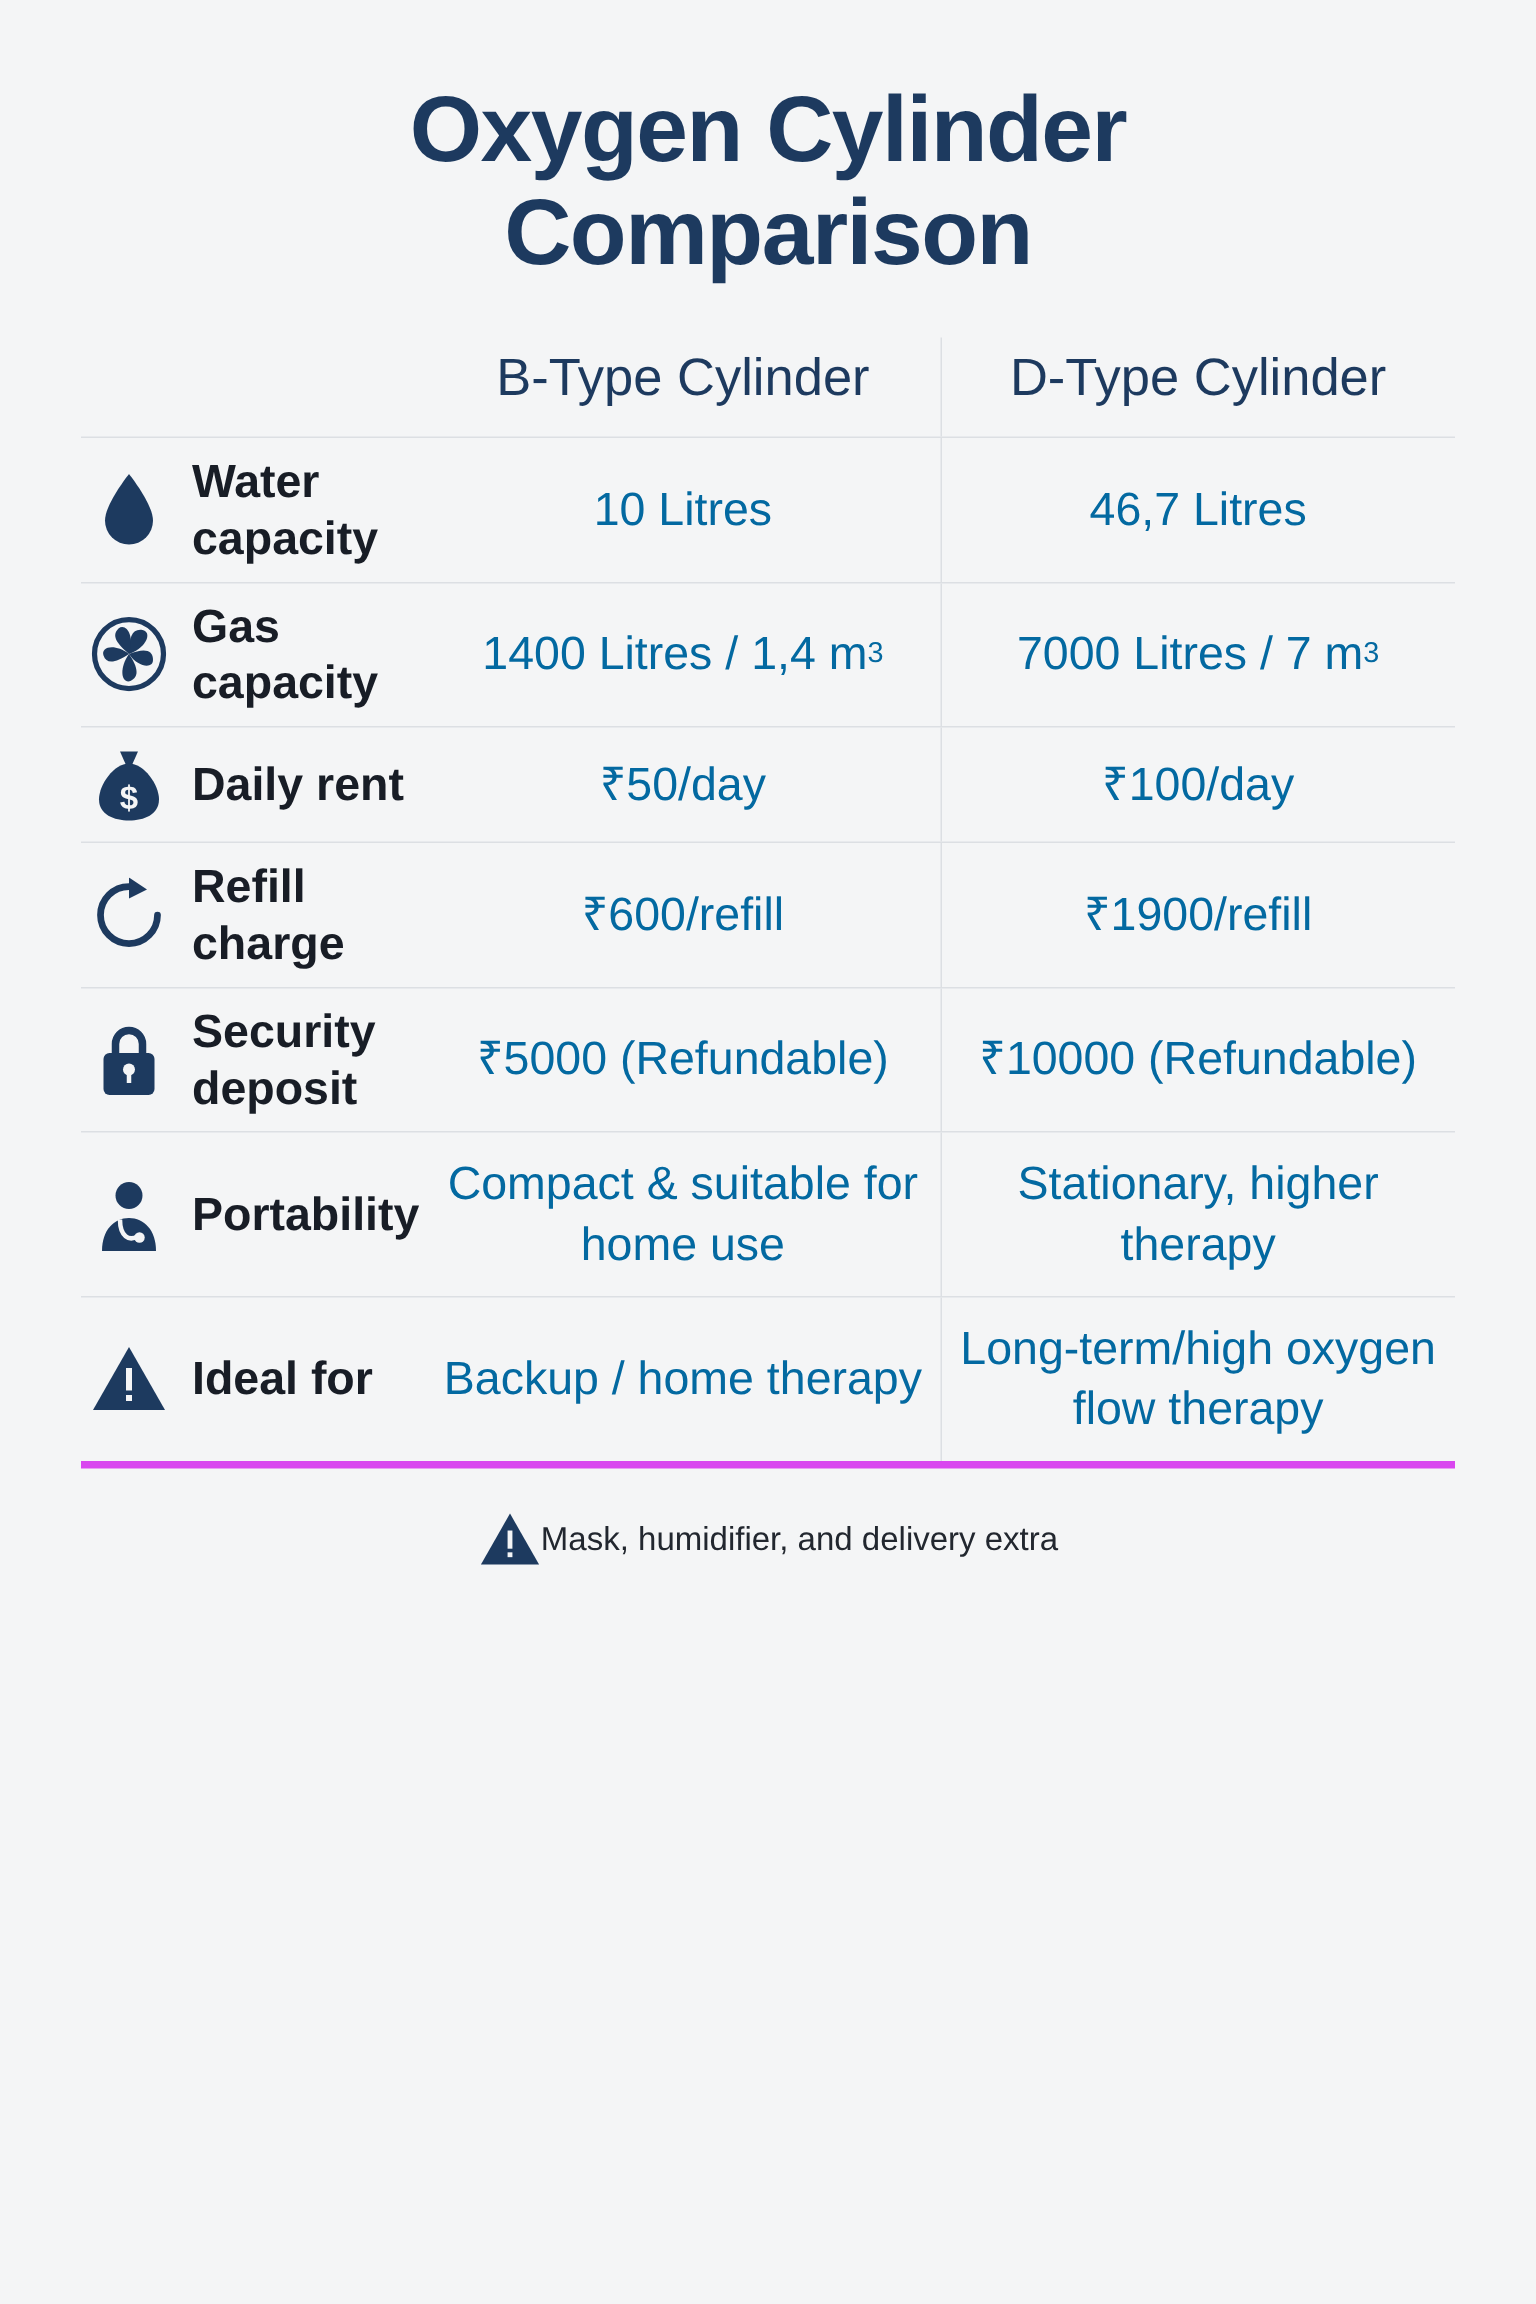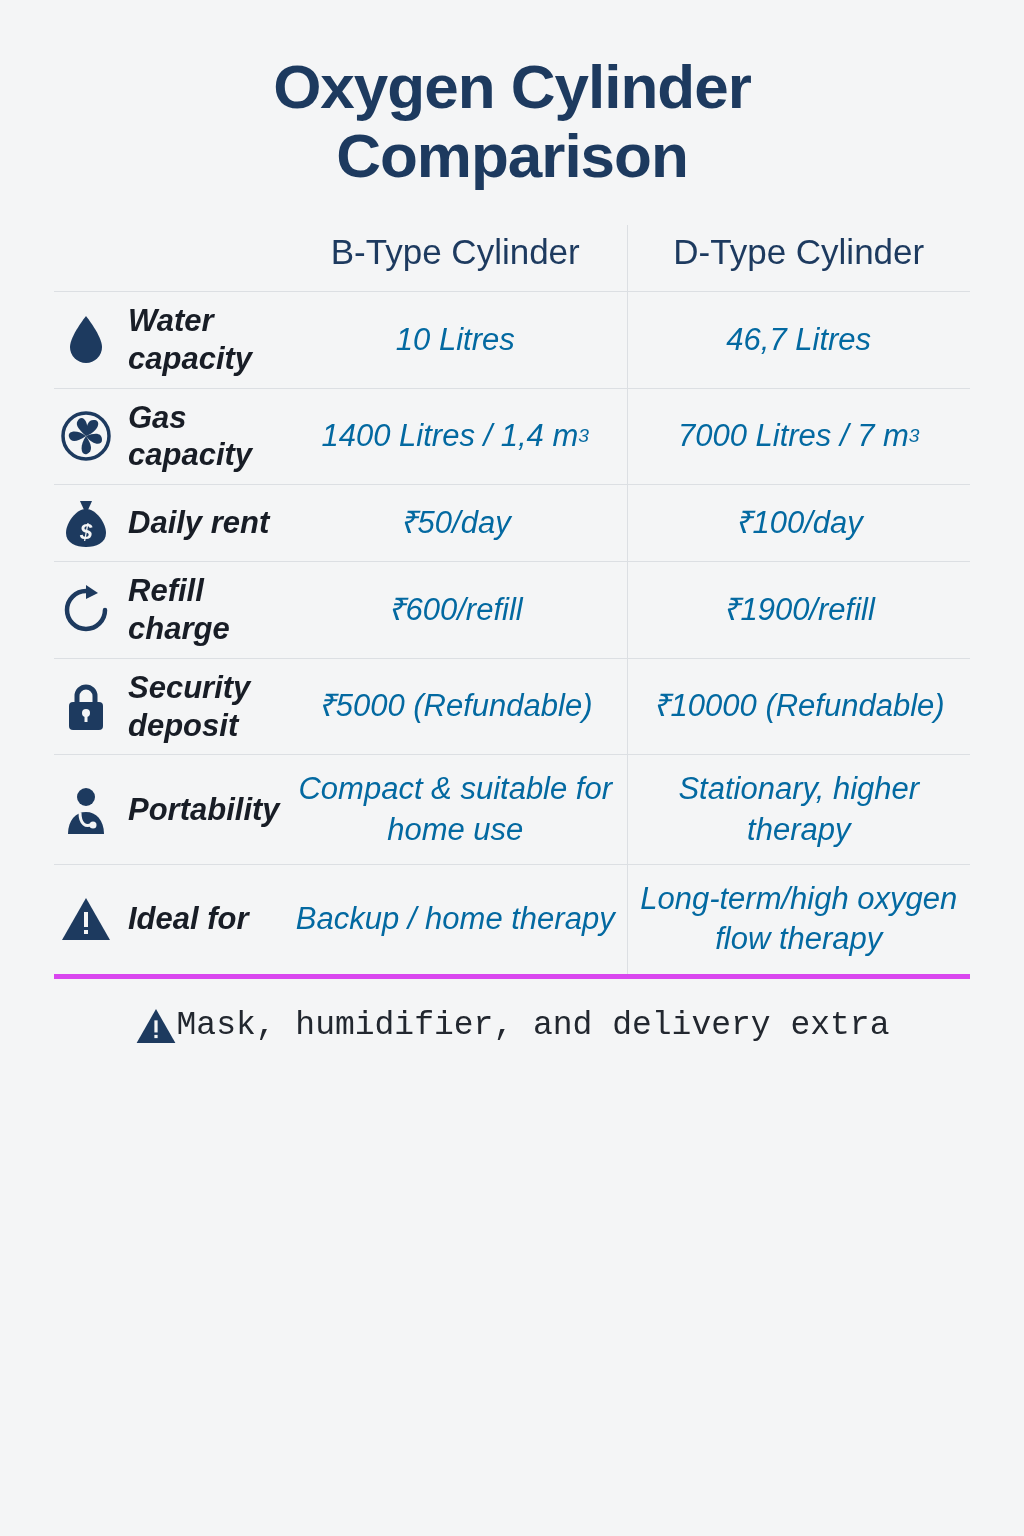--- a/index.html
+++ b/index.html
@@ -70,21 +70,20 @@
   .head-cell {
     font-size: 35px;
     font-weight: normal;
     color: #1d3a5f;
     line-height: 1.2;
     padding-bottom: 18px;
     padding-top: 6px;
   }
   .body-row {
     border-bottom: 1px solid #dcdfe3;
-    font-style: italic;
   }
   .body-row:last-of-type {
     border-bottom: 5px solid #d946ef;
   }
   .label-text {
     font-size: 31px;
     font-weight: bold;
     line-height: 1.22;
     color: #181d26;
   }
@@ -96,23 +95,22 @@
     align-items: center;
     justify-content: center;
   }
   .icon svg { display: block; }
   .footnote {
     display: flex;
     align-items: center;
     justify-content: center;
     gap: 0;
     margin-top: 26px;
-    font-size: 33px;
+    font-size: 22px;
     color: #22272f;
-    font-family: Liberation Mono, monospace;
   }
   .footnote .icon { flex: 0 0 42px; width: 42px; height: 42px; }
   sup { font-size: 0.62em; vertical-align: super; }
 </style>
 </head>
 <body>
 
 <div class="page">
 
   <div class="title">Oxygen Cylinder Comparison</div>

